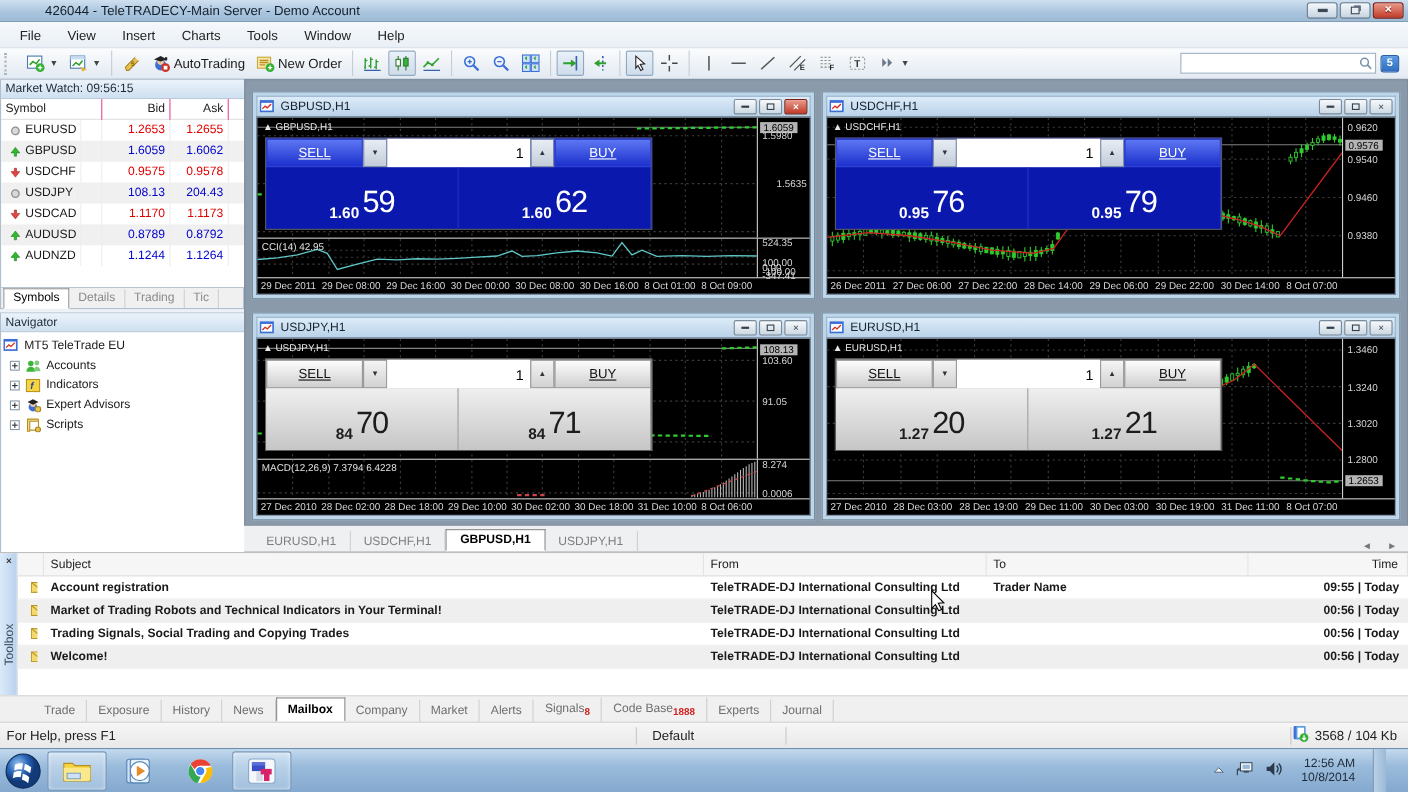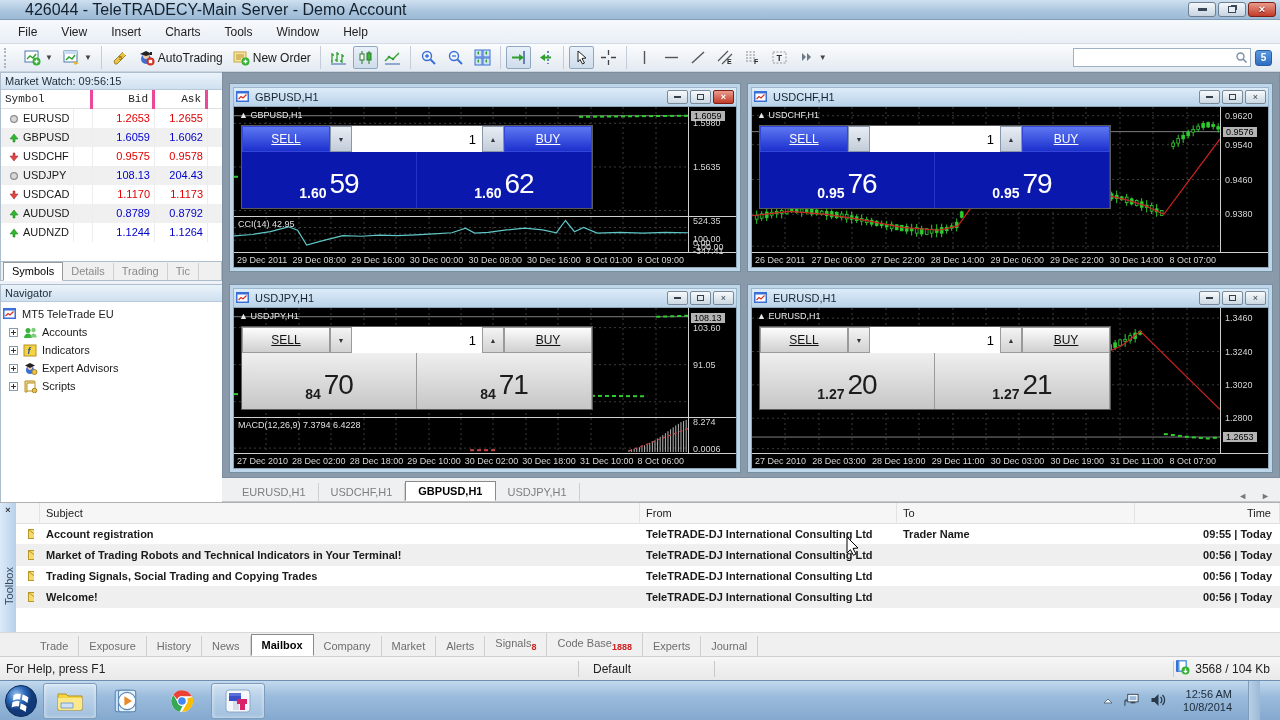--- a/index.html
+++ b/index.html
@@ -5,21 +5,21 @@
   html,body{margin:0;padding:0;}
   *{box-sizing:border-box;}
   .screen{position:relative;width:1280px;height:720px;overflow:hidden;
     font-family:"Liberation Sans",sans-serif;font-size:11px;color:#1a1a1a;background:#eef2f7;}
 
   
   .titlebar{position:absolute;top:0;left:0;right:0;height:20px;
     background:linear-gradient(#cfe0f0,#a9c4dd 60%,#9dbad6);display:flex;align-items:center;
     border-bottom:1px solid #7f9cb8;padding:0 4px;}
   .titlebar .tlogo{width:14px;height:12px;margin:0 5px 0 2px;}
-  .titlebar .ttext{font-size:16px;color:#14202c;}
+  .titlebar .ttext{font-size:12px;color:#14202c;margin-left:16px;}
   .winbtns{margin-left:auto;display:flex;gap:2px;}
   .wbtn{width:28px;height:15px;border:1px solid #6d7f90;border-radius:3px;
     background:linear-gradient(#f4f8fb,#c6d4e0);display:flex;align-items:center;justify-content:center;}
   .wbtn.close{background:linear-gradient(#e89a8c,#c23b28);border-color:#7d2013;}
   .glyph-min{width:9px;height:3px;background:#3a4754;}
   .glyph-res{width:8px;height:7px;border:1px solid #3a4754;background:#e8eef4;box-shadow:2px -2px 0 -1px #3a4754;}
   .glyph-x{color:#fff;font-weight:bold;font-size:11px;line-height:9px;text-shadow:0 1px 1px #60150a;}
 
   
   .menubar{position:absolute;top:20px;left:0;right:0;height:24px;background:linear-gradient(#f6f9fc,#e9eff6);
@@ -47,21 +47,21 @@
   .main{position:absolute;top:72px;left:0;right:0;bottom:64px;}
   .leftcol{position:absolute;top:0;left:0;width:222px;bottom:0;}
   .panel{position:absolute;left:0;width:250px;background:#fff;border:1px solid #aebecd;}
   .phead{height:17px;background:linear-gradient(#eaf3fb,#cfe0ef);border-bottom:1px solid #b7c9da;
     display:flex;align-items:center;padding:0 4px;color:#1d2b38;}
   .phead .px{margin-left:auto;font-weight:bold;font-size:10px;color:#333;}
   .mwatch{top:0;height:190px;}
   .mw-table{position:absolute;top:17px;left:0;right:15px;bottom:0;overflow:hidden;}
   .mw-hrow,.mw-row{display:grid;grid-template-columns:92px 62px 53px;height:19px;align-items:center;}
   .mw-hrow{border-bottom:1px solid #e0e0e0;color:#222;}
-  .mw-hrow span{padding:0 4px;border-right:3px solid #ec4899;height:19px;line-height:19px;font-family:Liberation Mono, monospace;}
+  .mw-hrow span{padding:0 4px;border-right:1px solid #ec4899;height:19px;line-height:19px;}
   .mw-row span{padding:0 4px;border-right:1px solid #ededed;height:19px;line-height:19px;}
   .mw-row .num{text-align:right;}
   .mw-row.alt{background:#f0f0f0;}
   .mw-sym{display:flex;align-items:center;gap:4px;}
   .mw-num-red{color:#e00000;} .mw-num-blue{color:#0000cc;}
   .col-r{text-align:right;}
   .mw-scroll{position:absolute;top:17px;right:0;width:15px;bottom:0;background:#f0f0f0;border-left:1px solid #d5d5d5;}
   .sc-btn{height:15px;border:1px solid #c8c8c8;background:linear-gradient(#fdfdfd,#e4e4e4);
     font-size:7px;color:#555;text-align:center;line-height:13px;}
   .sc-btn.down{position:absolute;bottom:0;left:0;right:0;}
@@ -648,21 +648,21 @@
                   <line x1="422.04" y1="9.039717327459618" x2="426.04" y2="9.039717327459618" stroke="#2ecc2e" stroke-width="2"></line>
                   <line x1="429.04" y1="8.969691629955946" x2="433.04" y2="8.969691629955946" stroke="#2ecc2e" stroke-width="2"></line>
                   <line x1="436.04" y1="8.899665932452278" x2="440.04" y2="8.899665932452278" stroke="#2ecc2e" stroke-width="2"></line>
                   <line x1="443.04" y1="8.829640234948606" x2="447.04" y2="8.829640234948606" stroke="#2ecc2e" stroke-width="2"></line>
                   <line x1="450.04" y1="8.759614537444934" x2="454" y2="8.759614537444934" stroke="#2ecc2e" stroke-width="2"></line>
                 </svg>
               </div>
               <div class="scalecol">
                 <span class="slab hl" style="top: 8%;">1.6059</span>
                 <span class="slab" style="top: 15%;">1.5980</span>
-                <span class="slab" style="top: 55%;">1.5635</span>
+                <span class="slab" style="top: 55%; margin-left: 13px;">1.5635</span>
               </div>
               <span class="sym-label">▲ GBPUSD,H1</span>
               <div class="tpanel blue">
                 <div class="tp-row1">
                   <span class="tp-btn">SELL</span>
                   <span class="tp-spin">
                     <span class="tp-sd">▼</span>
                     <span class="tp-val">1</span>
                     <span class="tp-sd">▲</span>
                   </span>

